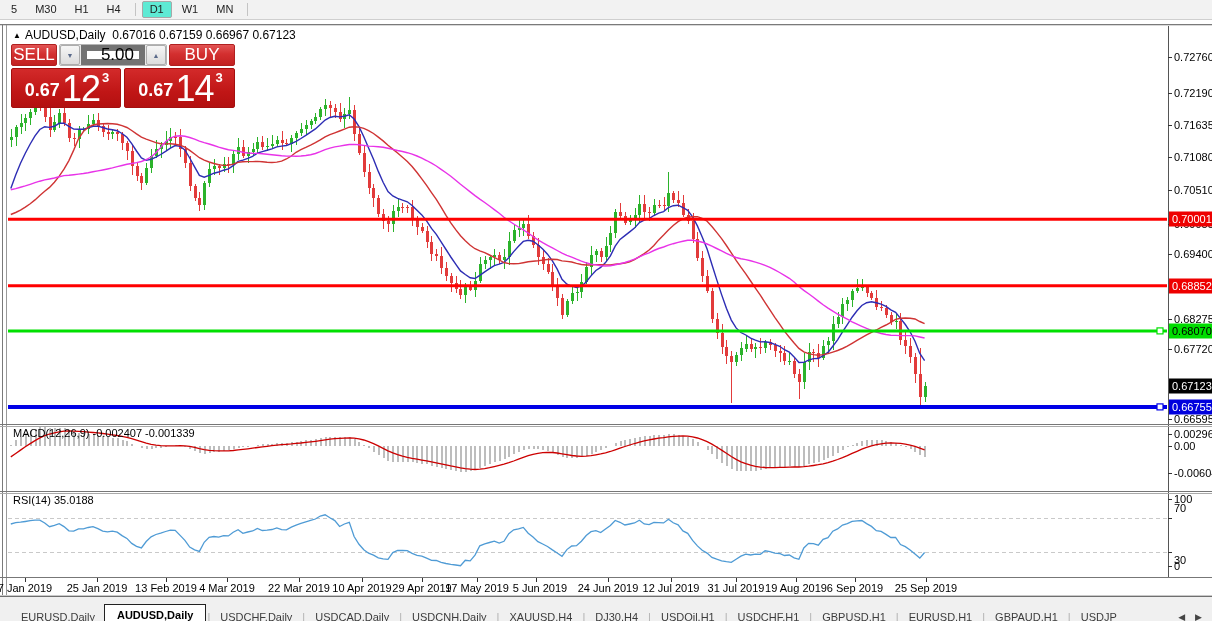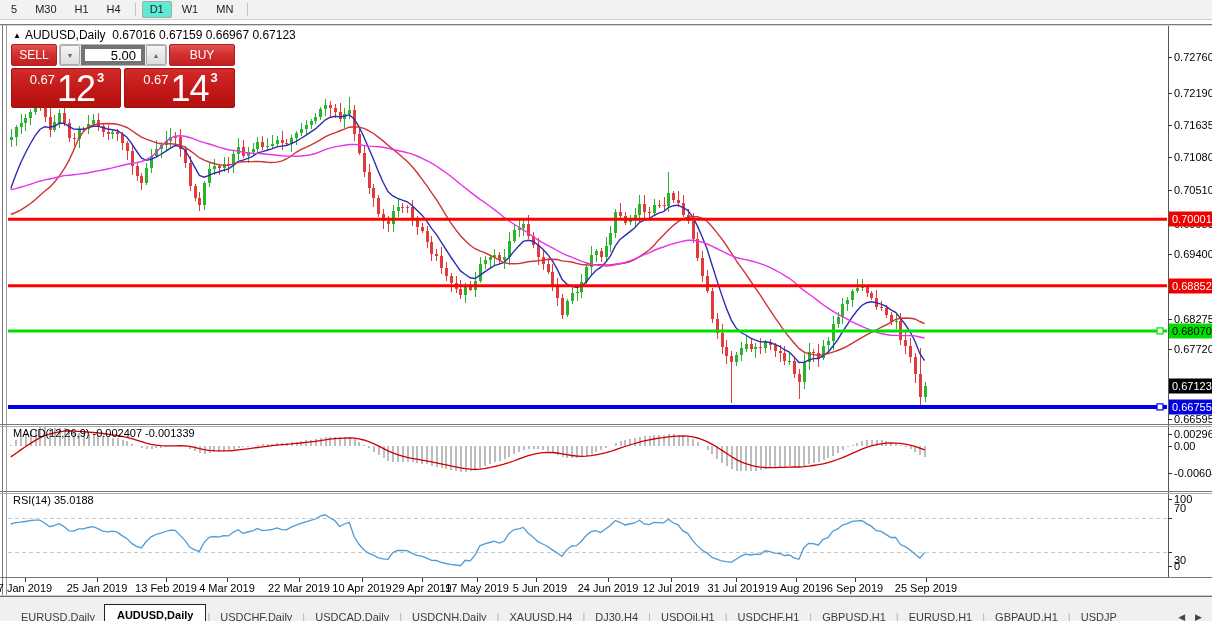--- a/index.html
+++ b/index.html
@@ -27,50 +27,50 @@
     position:absolute;left:13px;top:28px;font-size:12px;color:#000;z-index:5;
     white-space:nowrap;
   }
   .chart-title .tri{font-size:8px;vertical-align:1px;margin-right:4px;}
   
   .trade-panel{position:absolute;left:11px;top:44px;width:224px;z-index:6;}
   .tp-row1{display:flex;height:22px;}
   .btn-red{
     background:linear-gradient(180deg,#e25454 0%,#d32f2f 45%,#c22121 100%);
     border:1px solid #b02020;border-radius:2px;color:#fff;
-    font-size:12px;display:flex;align-items:center;justify-content:center;
+    font-size:17px;display:flex;align-items:center;justify-content:center;
     box-sizing:border-box;
   }
   .tp-sell{width:46px;}
   .tp-buy{width:66px;}
   .tp-spin{
     flex:1;display:flex;background:#e9e9e9;border:1px solid #b5b5b5;
     box-sizing:border-box;margin:0 2px;border-radius:2px;
   }
   .spin-btn{
     width:20px;background:linear-gradient(180deg,#f6f6f6,#dcdcdc);
     border:1px solid #adadad;box-sizing:border-box;border-radius:2px;
     display:flex;align-items:center;justify-content:center;
     color:#5a6a8a;font-size:7px;
   }
   .spin-field{
-    flex:1;background:#fff;border:4px solid #737373;box-sizing:border-box;
-    font-size:13px;color:#000;display:flex;align-items:center;
+    flex:1;background:#fff;border:6px solid #737373;box-sizing:border-box;
+    font-size:17px;color:#000;display:flex;align-items:center;
     justify-content:flex-end;padding-right:5px;margin:0 1px;
   }
   .tp-row2{display:flex;margin-top:2px;height:40px;}
   .price-big{
     background:linear-gradient(180deg,#d32a2a 0%,#c01616 60%,#b31010 100%);
     border:1px solid #a50f0f;border-radius:2px;color:#fff;
     display:flex;align-items:flex-end;justify-content:center;
     box-sizing:border-box;position:relative;padding-bottom:1px;
   }
   .price-big.left{width:110px;margin-right:3px;}
   .price-big.right{width:111px;}
-  .pb-base{font-size:13px;font-weight:normal;margin:0 2px 19px 0;}
+  .pb-base{font-size:18px;font-weight:bold;margin:0 2px 5px 0;}
   .pb-big{font-size:36px;line-height:34px;font-weight:400;letter-spacing:-1px;}
   .pb-sup{font-size:13px;font-weight:bold;position:relative;top:-21px;left:2px;}
   
   .ax-label{
     position:absolute;left:1174px;font-size:11px;color:#000;
     transform:translateY(-50%);white-space:nowrap;z-index:2;
   }
   .badge{
     position:absolute;left:1169px;width:43px;height:15px;line-height:15px;
     font-size:11px;padding-left:3px;transform:translateY(-50%);z-index:3;

